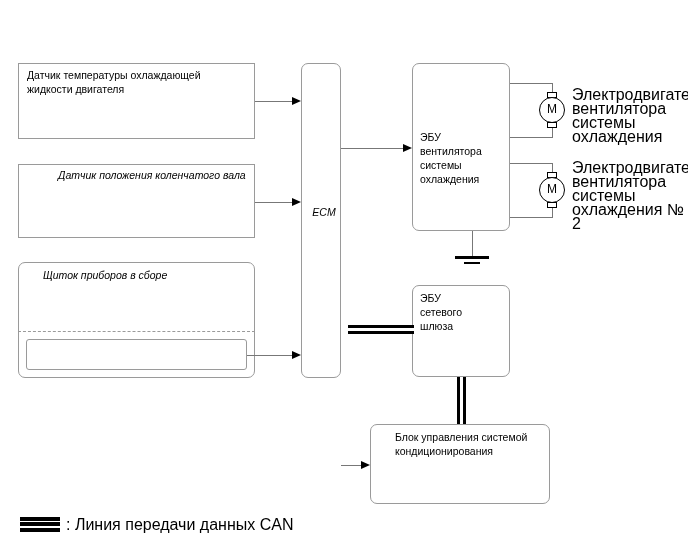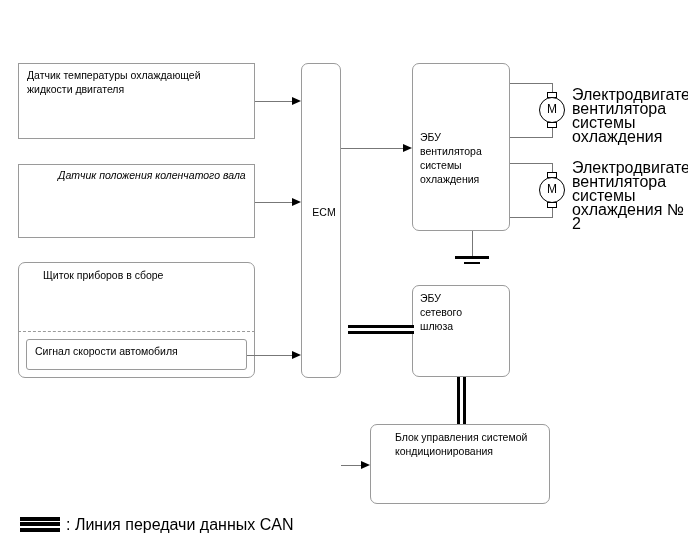--- a/index.html
+++ b/index.html
@@ -107,27 +107,26 @@
 <div class="stage">
 
   <div class="box sq" style="left:18px;top:63px;width:237px;height:76px;"></div>
   <div class="box-label" style="left:27px;top:68px;width:225px;">Датчик температуры охлаждающей
 жидкости двигателя</div>
 
   <div class="box sq" style="left:18px;top:164px;width:237px;height:74px;"></div>
   <div class="box-label" style="left:58px;top:168px;width:200px;font-style:italic;">Датчик положения коленчатого вала</div>
 
   <div class="box" style="left:18px;top:262px;width:237px;height:116px;"></div>
-  <div class="box-label" style="left:43px;top:268px;width:200px;">Щиток приборов в сборе</div>
+  <div class="box-label" style="left:43px;top:268px;width:200px;font-style:italic;">Щиток приборов в сборе</div>
   <div class="dash-div" style="left:18px;top:331px;width:237px;"></div>
   <div class="inner-box" style="left:26px;top:339px;width:221px;height:31px;"></div>
-  <div class="box-label" style="left:35px;top:344px;width:205px;">Сигнал скорости автомобиля</div>
 
   <div class="box" style="left:301px;top:63px;width:40px;height:315px;"></div>
-  <div class="box-label" style="left:306px;top:205px;width:36px;text-align:center;">ECM</div>
+  <div class="box-label" style="left:306px;top:205px;width:36px;text-align:center;font-style:italic;">ECM</div>
 
   <div class="wire-h" style="left:255px;top:101px;width:38px;"></div>
   <div class="arrow-r" style="left:292px;top:96.5px;"></div>
 
   <div class="wire-h" style="left:255px;top:202px;width:38px;"></div>
   <div class="arrow-r" style="left:292px;top:197.5px;"></div>
 
   <div class="wire-h" style="left:247px;top:355px;width:46px;"></div>
   <div class="arrow-r" style="left:292px;top:350.5px;"></div>
 

